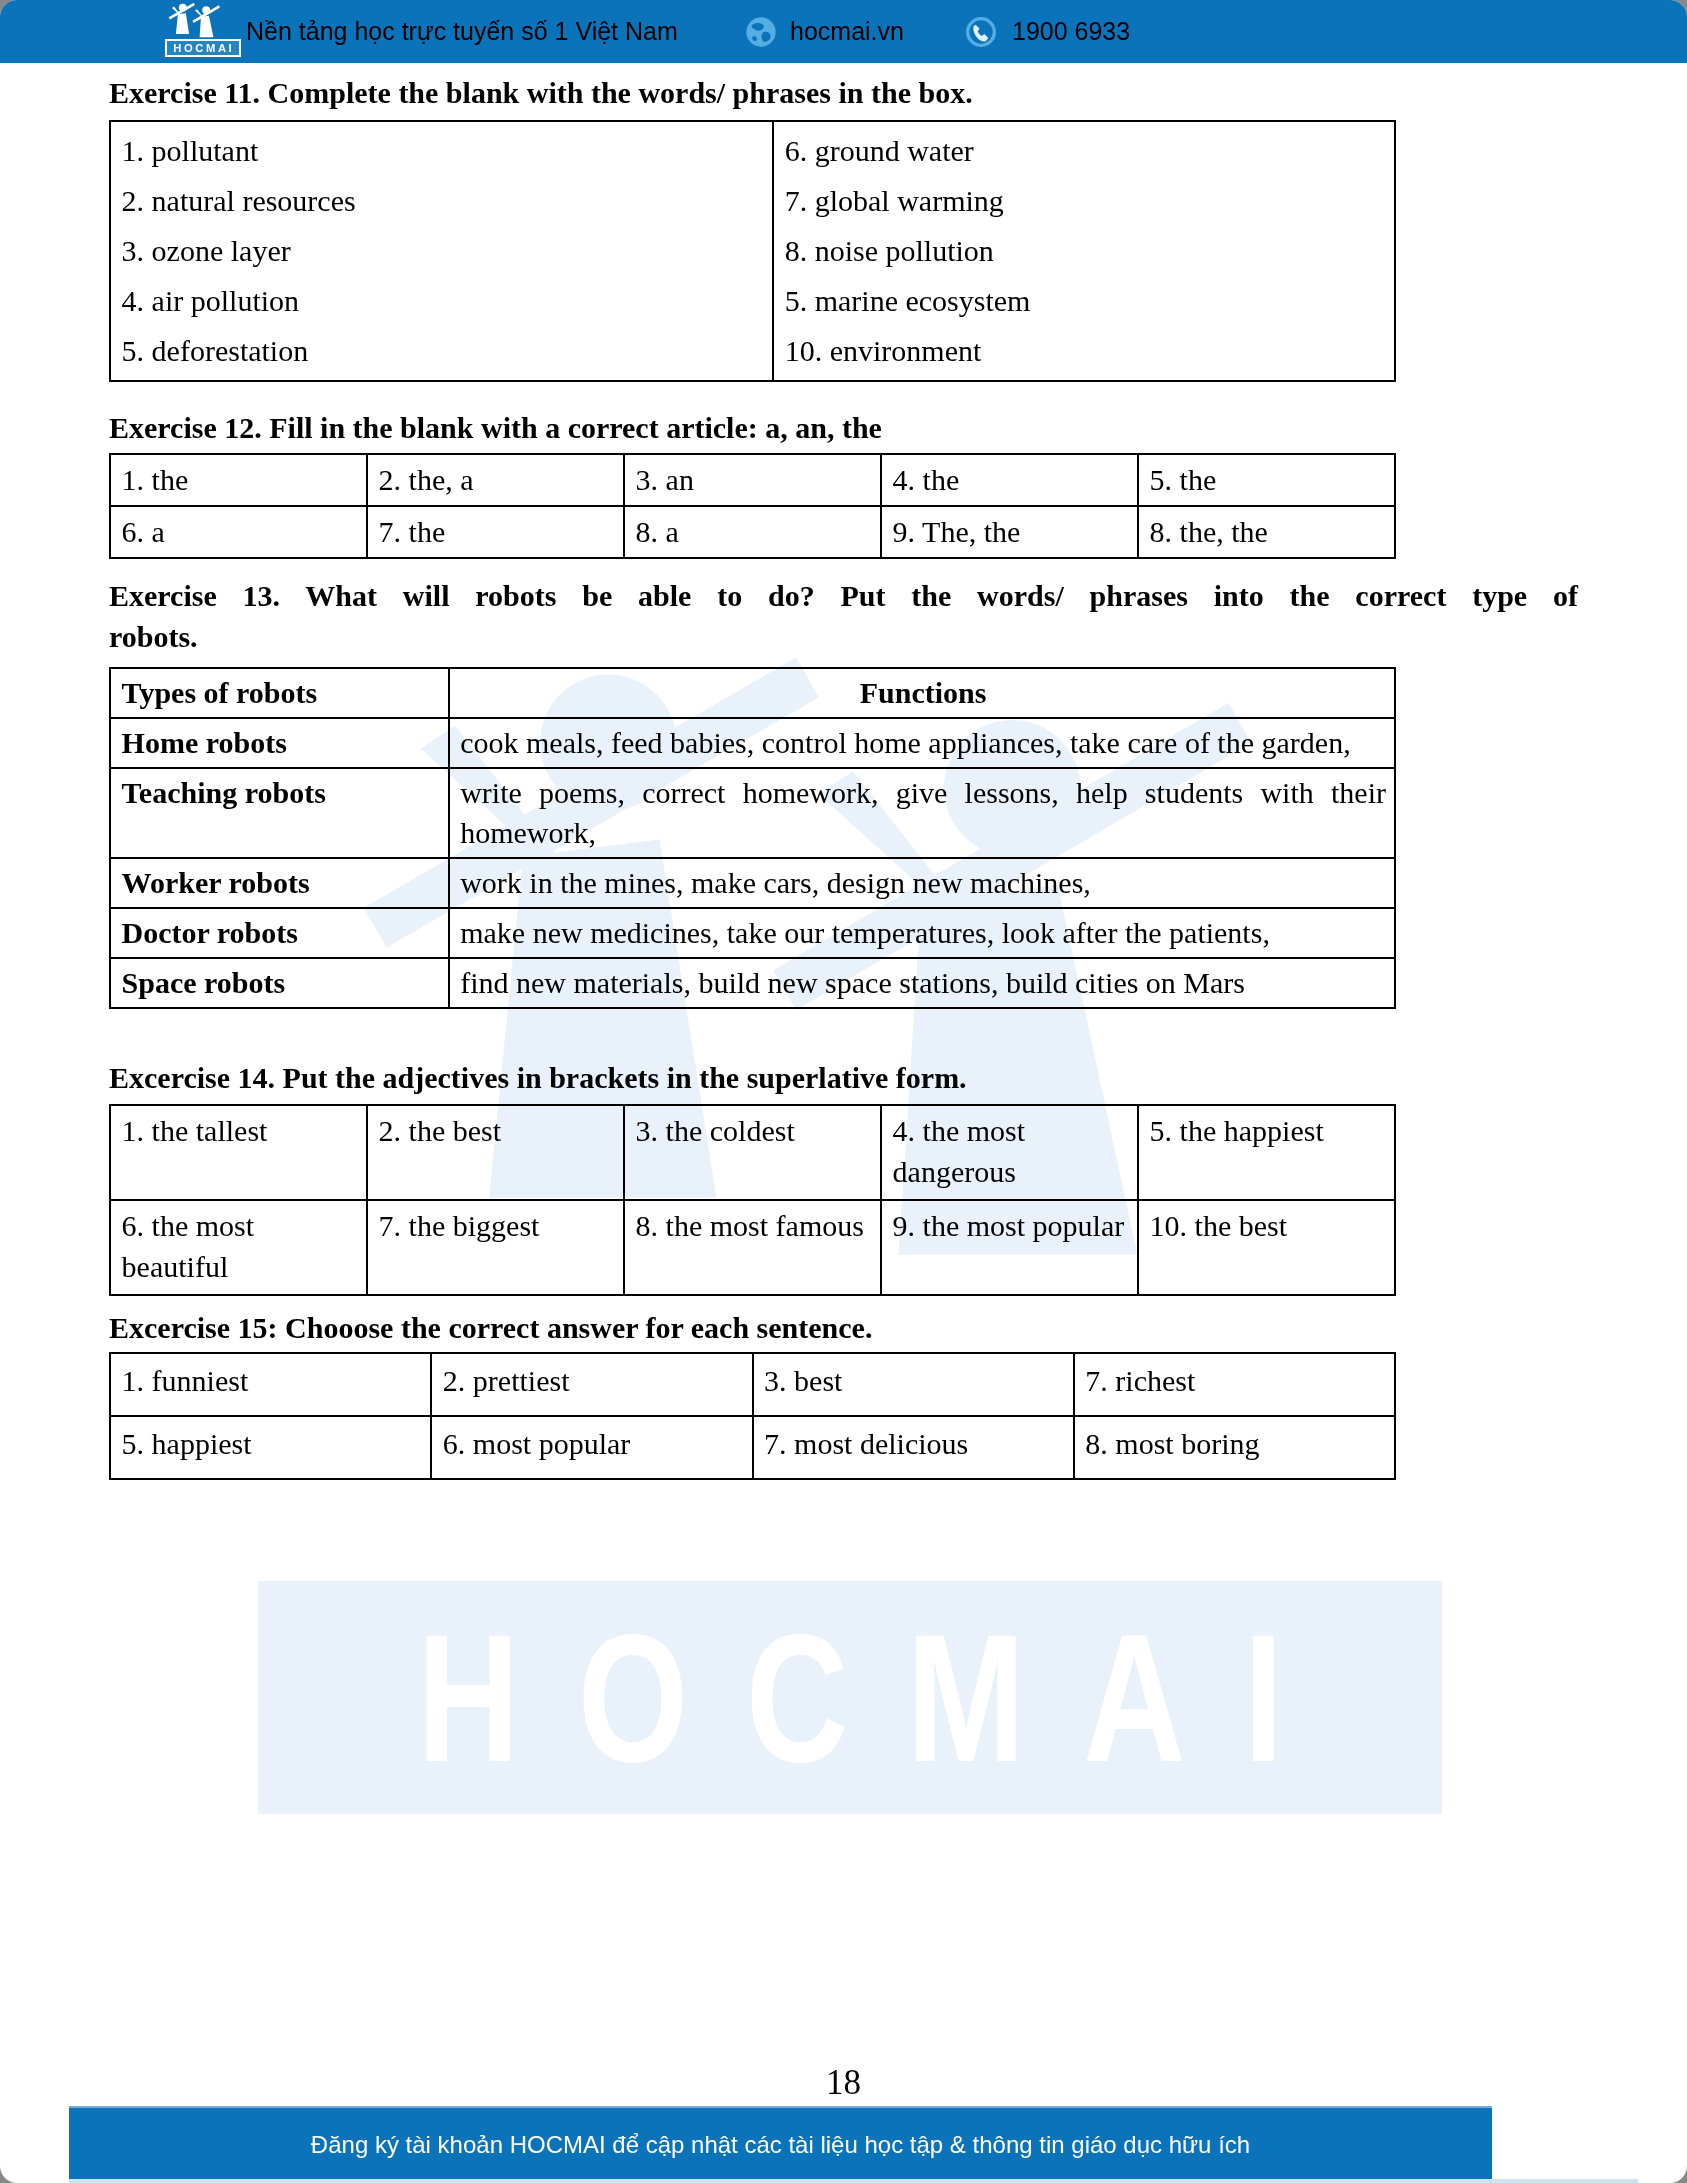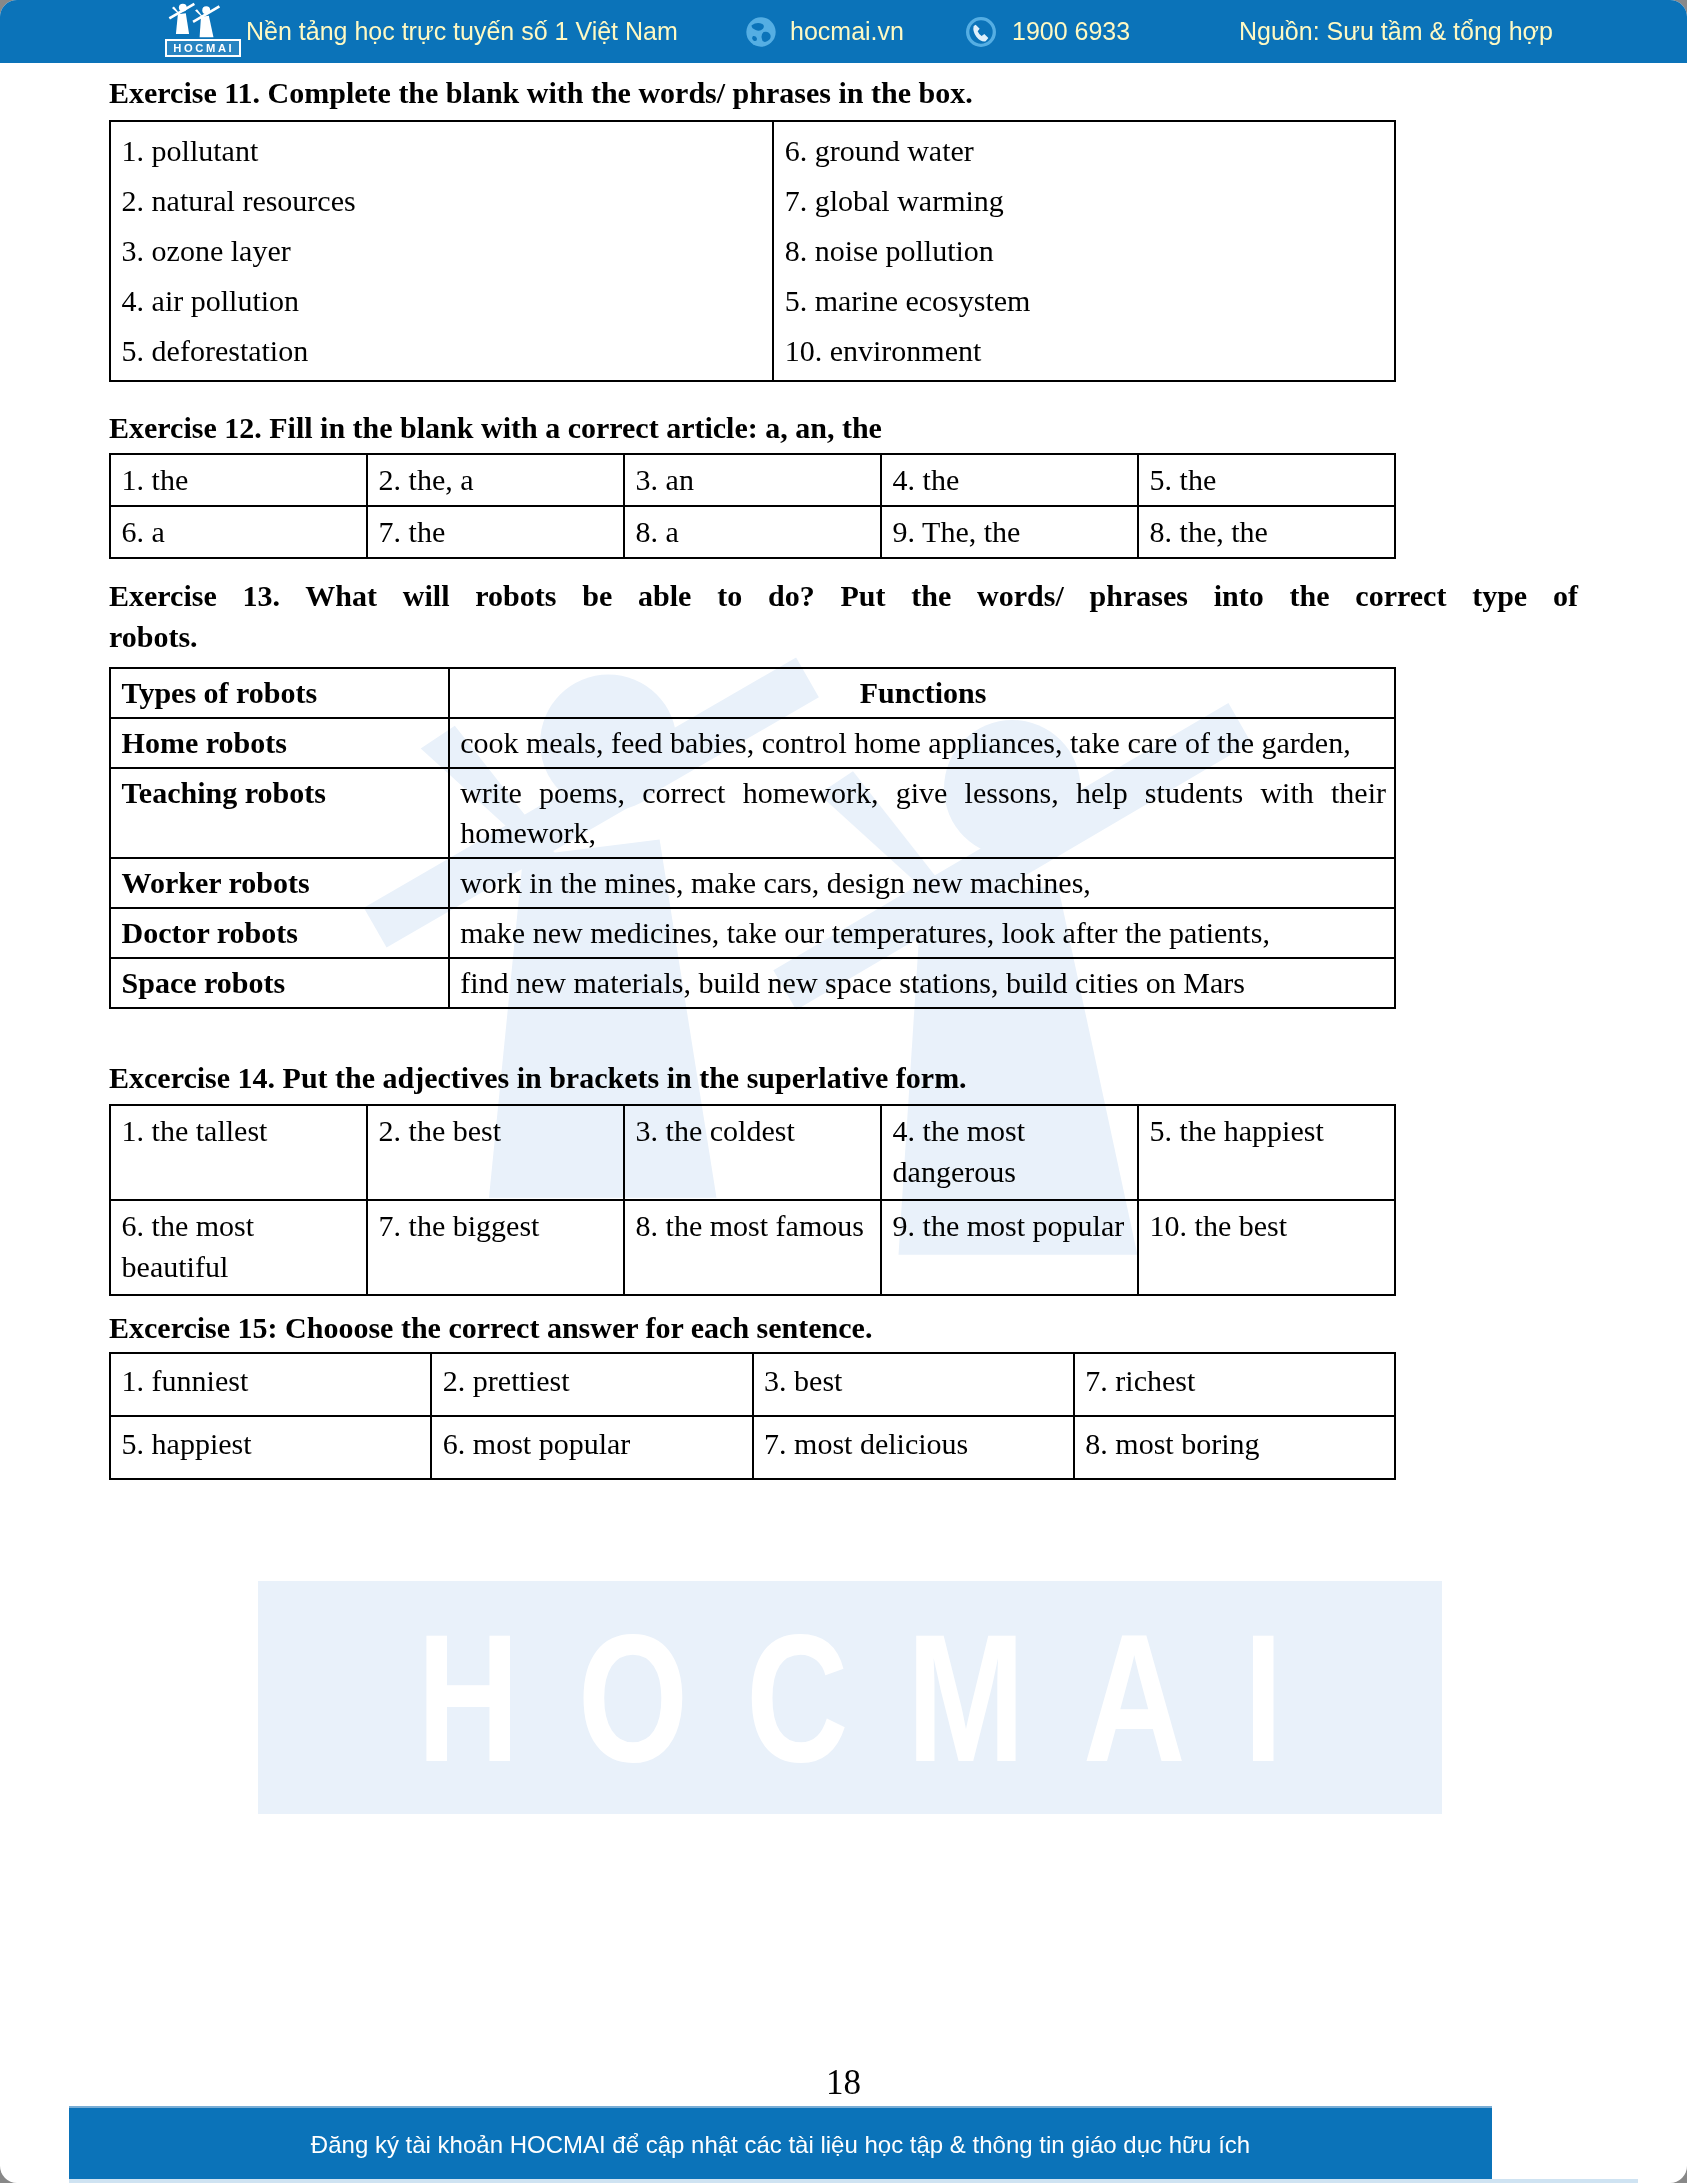--- a/index.html
+++ b/index.html
@@ -5,21 +5,21 @@
   html,body{margin:0;padding:0;background:#888;}
   .page{position:relative;width:1687px;height:2183px;background:#ffffff;overflow:hidden;
         font-family:"Liberation Serif", serif;color:#000;border-radius:17px;}
   
   .topbar{position:absolute;left:0;top:0;width:1687px;height:63px;background:#0b73b9;}
   .logo-wrap{position:absolute;left:164px;top:1.3px;width:79px;height:61px;}
   .logo-fig{position:absolute;left:0;top:0;color:#ffffff;}
   .logo-label{position:absolute;left:1.3px;top:38px;border:2px solid #ffffff;color:#ffffff;
               background:rgba(255,255,255,.12);font-family:"Liberation Sans",sans-serif;
               font-size:11.2px;font-weight:bold;letter-spacing:2.6px;padding:0.7px 4.6px 1.3px 6px;line-height:12px;}
-  .bar-text{position:absolute;color:#fef9c3;font-family:"Liberation Sans",sans-serif;
+  .bar-text{position:absolute;color:#000000;font-family:"Liberation Sans",sans-serif;
             font-size:25px;line-height:63px;top:0;height:63px;white-space:nowrap;}
   .bar-icon{position:absolute;top:16px;}
   
   .heading{position:absolute;left:109px;width:1469px;font-weight:bold;font-size:30px;line-height:37px;}
   .just1{text-align:justify;text-align-last:justify;}
   .tbl{position:absolute;left:109px;border-collapse:collapse;table-layout:fixed;width:1287px;
        font-size:30px;background:transparent;}
   .tbl, .tbl td{border:2px solid #000;}
   .tbl{border-width:2.6px;}
   .tbl td{border-top-width:2.6px;border-bottom-width:2.6px;vertical-align:top;padding:4px 8px 4px 10.6px;}
@@ -85,21 +85,20 @@
       <path d="M10 14 Q18 8 26 12 Q30 14 27 19 Q22 24 16 21 Q9 18 10 14 Z" fill="#0b73b9"></path>
       <path d="M28 24 Q35 22 38 28 Q40 34 33 38 Q26 41 25 33 Q24 27 28 24 Z" fill="#0b73b9"></path>
       <path d="M12 30 Q17 29 18 34 Q18 39 13 37 Q9 34 12 30 Z" fill="#0b73b9"></path>
     </svg>
     <div class="bar-text" style="left:790px;">hocmai.vn</div>
     <svg class="bar-icon" style="left:965px;" width="32" height="32" viewBox="0 0 48 48">
       <circle cx="24" cy="24" r="20" fill="none" stroke="#55aee3" stroke-width="5"></circle>
       <path d="M16 13 l6 6 -3 4 q2 5 6 7 l4 -3 6 6 -4 5 q-8 1 -14 -7 -6 -8 -4 -16 Z" fill="#dff0fb"></path>
     </svg>
     <div class="bar-text" style="left:1012px;">1900 6933</div>
-    <div class="bar-text" style="left:1239px;">Nguồn: Sưu tầm &amp; tổng hợp</div>
   </div>
 
   <div class="layer">
 
     <div class="heading" style="top:74px;">Exercise 11. Complete the blank with the words/ phrases in the box.</div>
     <table class="tbl" style="top:120px;">
         <tbody>
       <tr>
         <td style="width:50%;">
           <div class="list-line">1. pollutant</div>

